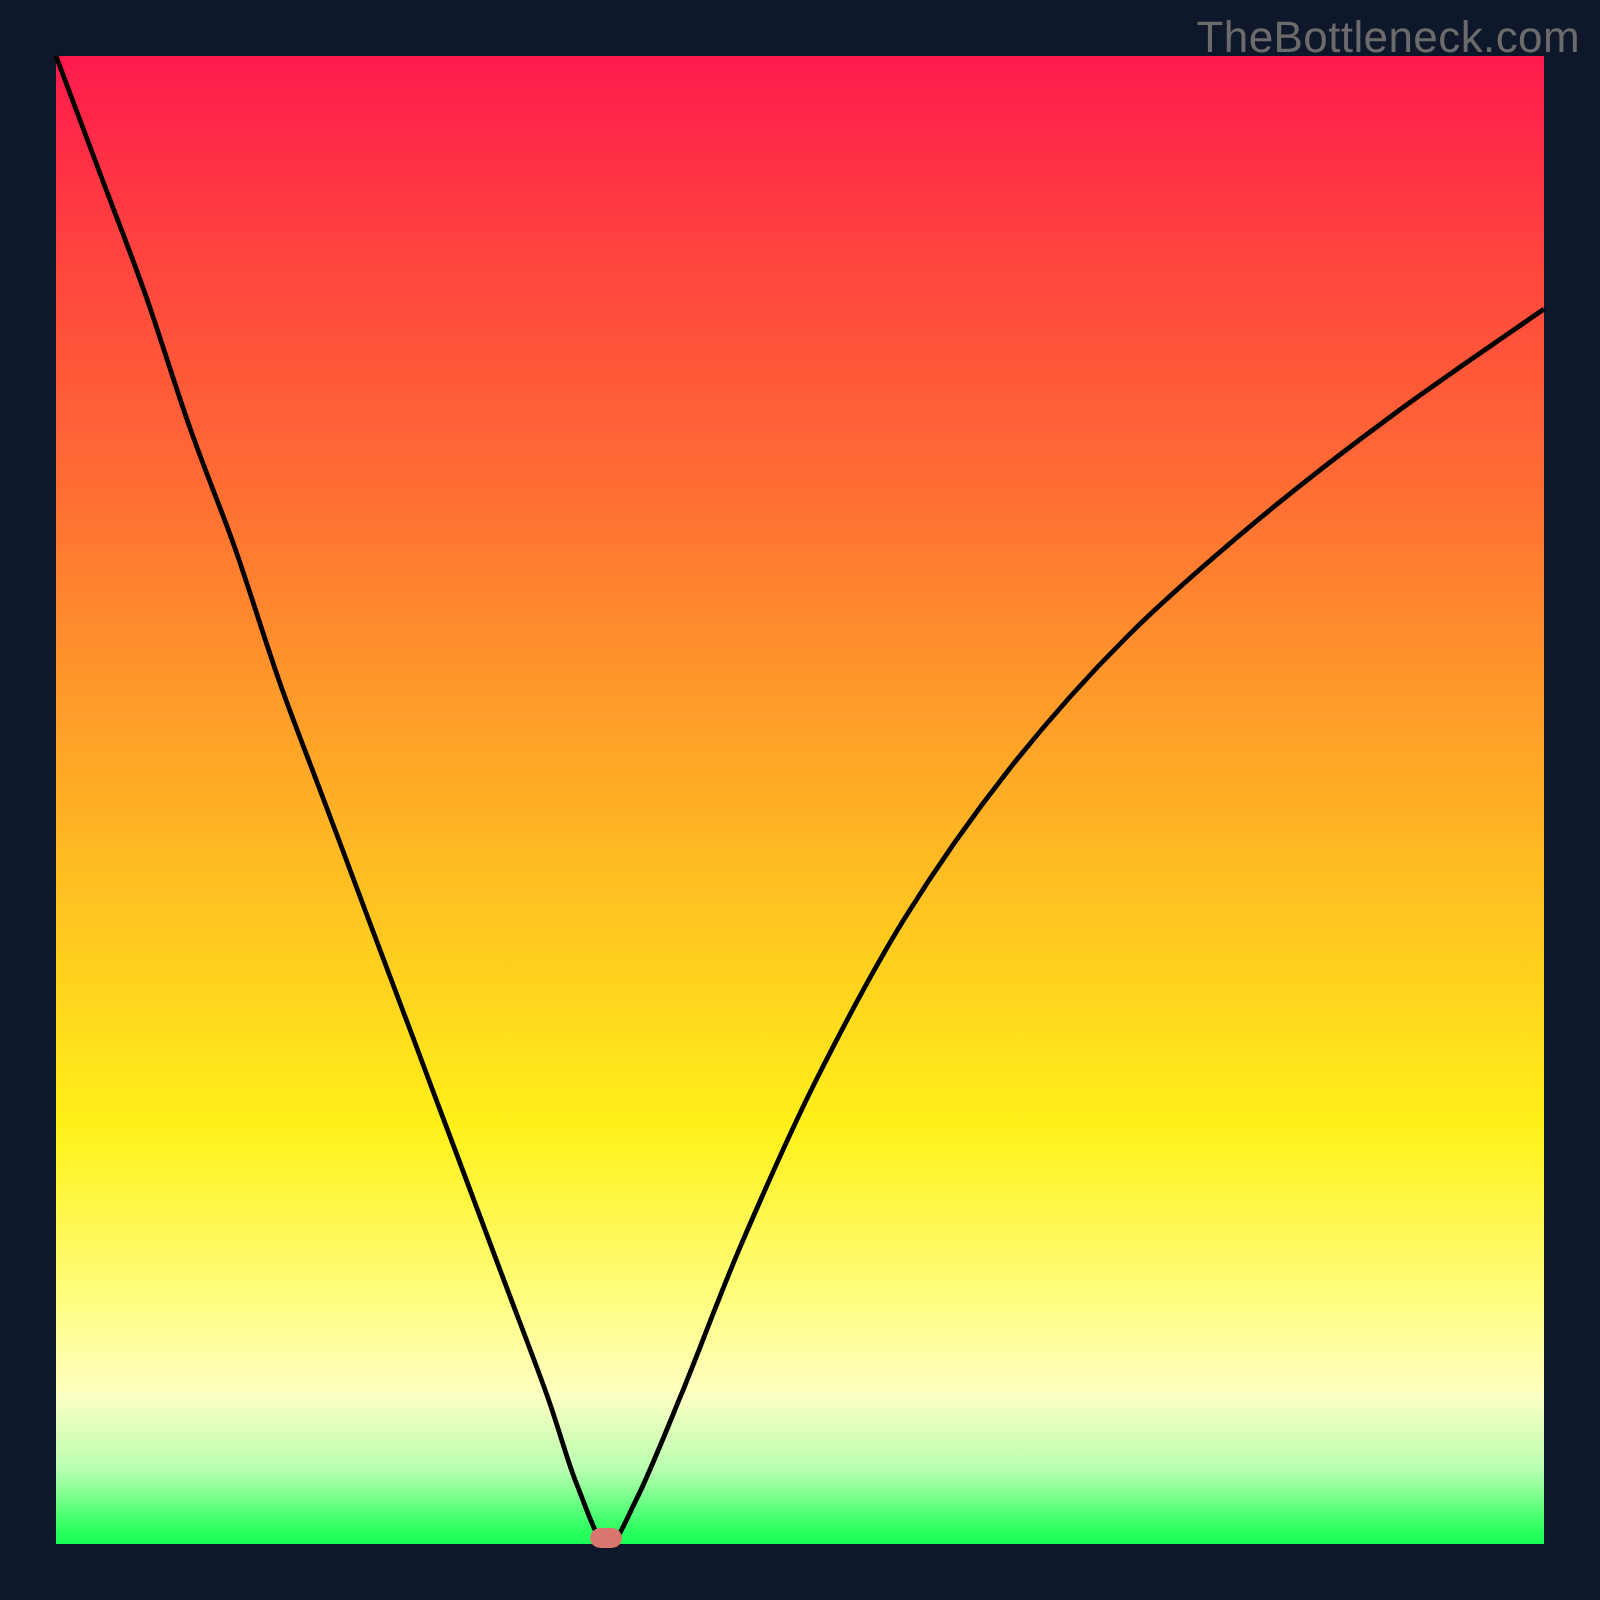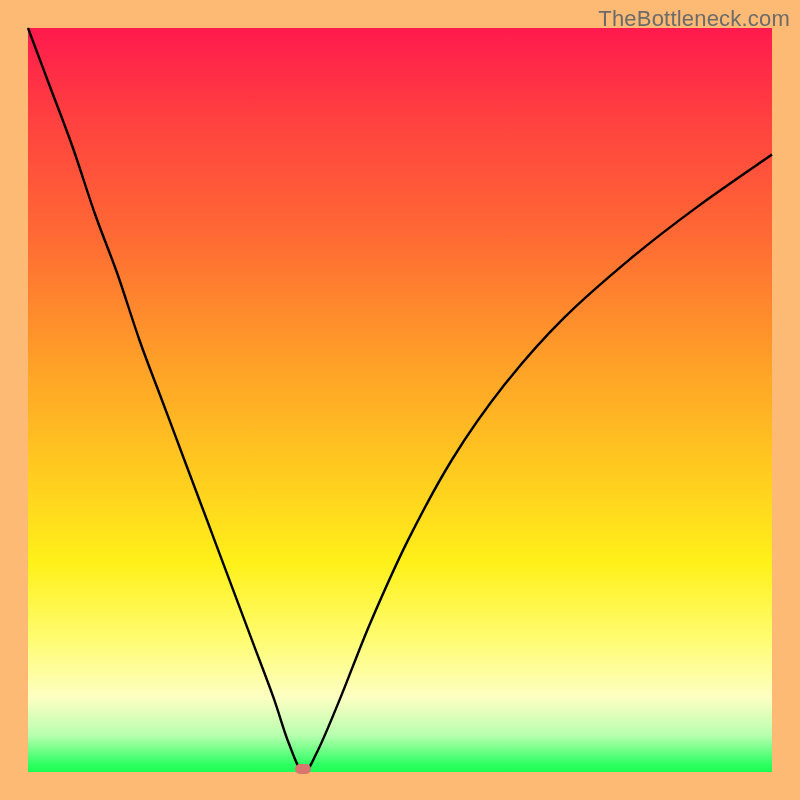--- a/index.html
+++ b/index.html
@@ -10,21 +10,21 @@
     background: #000;
     overflow: hidden;
     font-family: Arial, Helvetica, sans-serif;
   }
   .frame {
     position: absolute;
     left: 0;
     top: 0;
     width: 800px;
     height: 800px;
-    background: #fdba74;
+    background: #0f172a;
     text-align: right;
   }
   .plot-area {
     position: absolute;
     left: 28px;
     top: 28px;
     width: 744px;
     height: 744px;
     
     background: linear-gradient(

